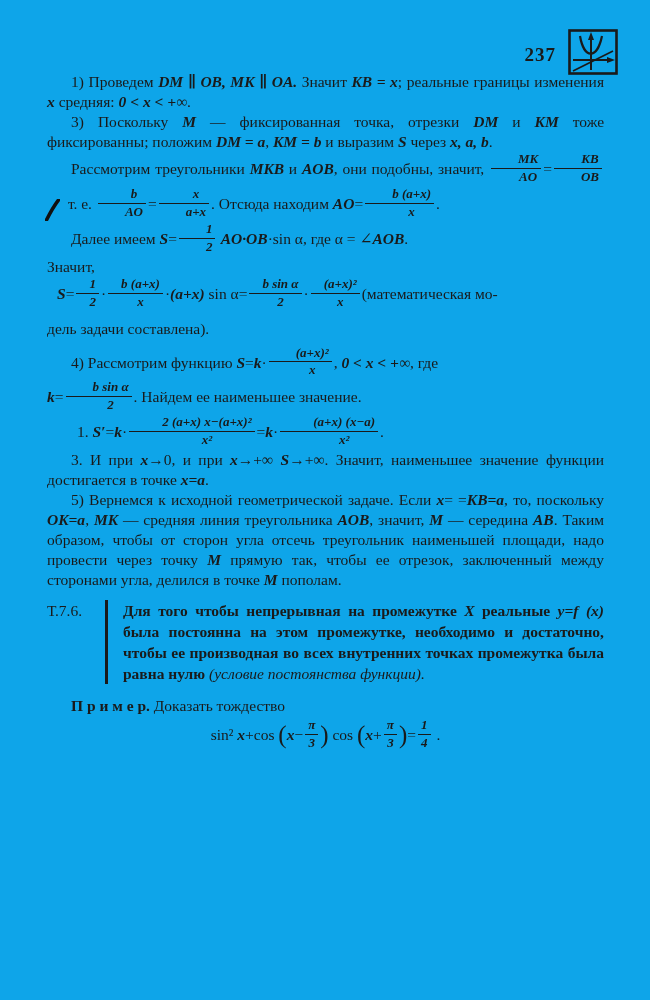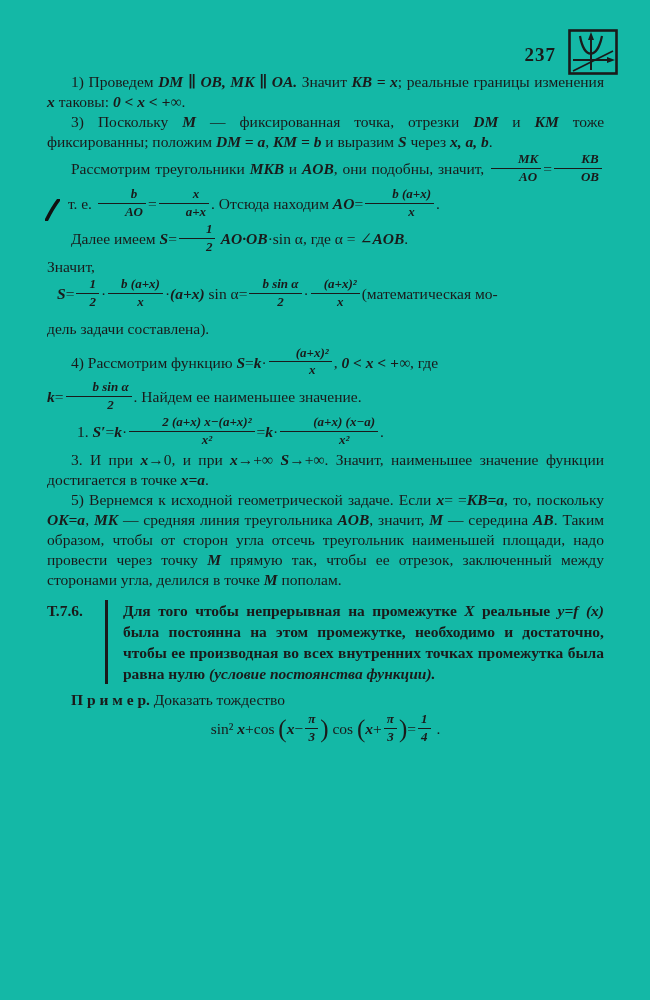--- a/index.html
+++ b/index.html
@@ -1,52 +1,52 @@
 <!DOCTYPE html>
 <html><head>
 <meta charset="utf-8">
 <style>
   html,body{margin:0;padding:0;background:#e8e8e6;}
   .sheet{
-    position:relative;width:650px;height:1000px;background:#14b8a6;
+    position:relative;width:650px;height:1000px;background:#0ea5e9;
     overflow:hidden;color:#1a1a1a;
     font-family:"Liberation Serif","DejaVu Serif",serif;
   }
   .pagenum{
     position:absolute;top:44px;right:94px;
     font-size:19px;font-weight:700;letter-spacing:1px;
   }
   .corner-icon{position:absolute;top:28px;right:32px;width:50px;height:48px;}
   .corner-icon svg{display:block;width:100%;height:100%;}
   .content{padding:72px 46px 0 47px;font-size:15.5px;line-height:20px;}
   p{margin:0;text-align:justify;}
   .ind{text-indent:24px;}
   .ind0{text-indent:10px;}
   .ind1{text-indent:30px;}
   .fl{line-height:34px;}
   .t{font-style:normal;}
   .m{font-style:italic;font-weight:700;}
   .b{font-weight:700;}
-  .bi{font-weight:700;font-style:italic;}
+  .bi{font-weight:400;font-style:italic;}
   .frac{
     display:inline-block;vertical-align:middle;text-align:center;
     font-style:italic;font-weight:700;font-size:13px;line-height:1.15;
     position:relative;top:-2px;margin:0 2px;
   }
   .frac .num{display:block;border-bottom:1.4px solid #1a1a1a;padding:0 3px 1px;}
   .frac .den{display:block;padding:1px 3px 0;}
   .bp{font-size:25px;font-weight:400;font-style:normal;vertical-align:middle;position:relative;top:-2px;line-height:1;}
   .pen{display:inline-block;vertical-align:baseline;position:relative;top:12px;left:-2px;width:15px;height:22px;margin-right:2px;}
   .pen svg{display:block;width:100%;height:100%;}
   .sec{margin-top:12px;}
   .thm{display:flex;margin-top:10px;line-height:21px;}
-  .thm-label{width:58px;flex:none;font-weight:700;}
+  .thm-label{width:58px;flex:none;font-weight:400;}
   .thm-bar{width:3px;flex:none;background:#1a1a1a;margin-right:15px;}
   .thm-body{flex:1;text-align:justify;font-weight:700;}
-  .ex-lead{margin-top:6px;text-indent:24px;}
+  .ex-lead{margin-top:12px;text-indent:24px;}
   .ex-formula{text-align:center;margin-top:2px;}
 </style>
 </head>
 <body>
 
 <div class="sheet">
 
   <div class="pagenum">237</div>
 
   <div class="corner-icon">
@@ -56,21 +56,21 @@
       <path d="M23,3 L20,11 L26,11 Z" fill="#1a1a1a"></path>
       <line x1="5" y1="31" x2="44" y2="31" stroke="#1a1a1a" stroke-width="2"></line>
       <path d="M47,31 L39,28 L39,34 Z" fill="#1a1a1a"></path>
       <path d="M12,7 C16,30 29,31 34,7" fill="none" stroke="#1a1a1a" stroke-width="2.2"></path>
       <line x1="5" y1="42" x2="45" y2="22" stroke="#1a1a1a" stroke-width="1.8"></line>
     </svg>
   </div>
 
   <div class="content">
 
-    <p class="ind"><span class="t">1) Проведем </span><span class="m">DM ∥ OB, MK ∥ OA.</span><span class="t"> Значит </span><span class="m">KB = x</span><span class="t">; реальные границы изменения </span><span class="m">x</span><span class="t"> таковы: </span><span class="m">0 &lt; x &lt; +∞</span><span class="t">.</span></p>
+    <p class="ind"><span class="t">1) Проведем </span><span class="m">DM ∥ OB, MK ∥ OA.</span><span class="t"> Значит </span><span class="m">KB = x</span><span class="t">; реальные границы изменения </span><span class="m">x</span><span class="t"> средняя: </span><span class="m">0 &lt; x &lt; +∞</span><span class="t">.</span></p>
 
     <p class="ind"><span class="t">3) Поскольку </span><span class="m">M</span><span class="t"> — фиксированная точка, отрезки </span><span class="m">DM</span><span class="t"> и </span><span class="m">KM</span><span class="t"> тоже фиксированны; положим </span><span class="m">DM = a</span><span class="t">, </span><span class="m">KM = b</span><span class="t"> и выразим </span><span class="m">S</span><span class="t"> через </span><span class="m">x, a, b</span><span class="t">.</span></p>
 
     <p class="ind fl"><span class="t">Рассмотрим треугольники </span><span class="m">MKB</span><span class="t"> и </span><span class="m">AOB</span><span class="t">, они подобны, значит, </span><span class="frac"><span class="num">MK</span><span class="den">AO</span></span><span class="t">=</span><span class="frac"><span class="num">KB</span><span class="den">OB</span></span><span class="pen"><svg viewBox="0 0 15 22" xmlns="http://www.w3.org/2000/svg">
             <path d="M1.5,21 C5,14 9,7 13.5,1" fill="none" stroke="#111" stroke-width="3.6" stroke-linecap="round"></path>
           </svg></span><span class="t"> т. е. </span><span class="frac"><span class="num">b</span><span class="den">AO</span></span><span class="t">=</span><span class="frac"><span class="num">x</span><span class="den">a+x</span></span><span class="t">. Отсюда находим </span><span class="m">AO</span><span class="t">=</span><span class="frac"><span class="num">b (a+x)</span><span class="den">x</span></span><span class="t">.</span></p>
 
     <p class="ind fl"><span class="t">Далее имеем </span><span class="m">S</span><span class="t">=</span><span class="frac"><span class="num">1</span><span class="den">2</span></span><span class="m"> AO·OB</span><span class="t">·sin α, где α = ∠</span><span class="m">AOB</span><span class="t">.</span></p>
 
     <p><span class="t">Значит,</span></p>

